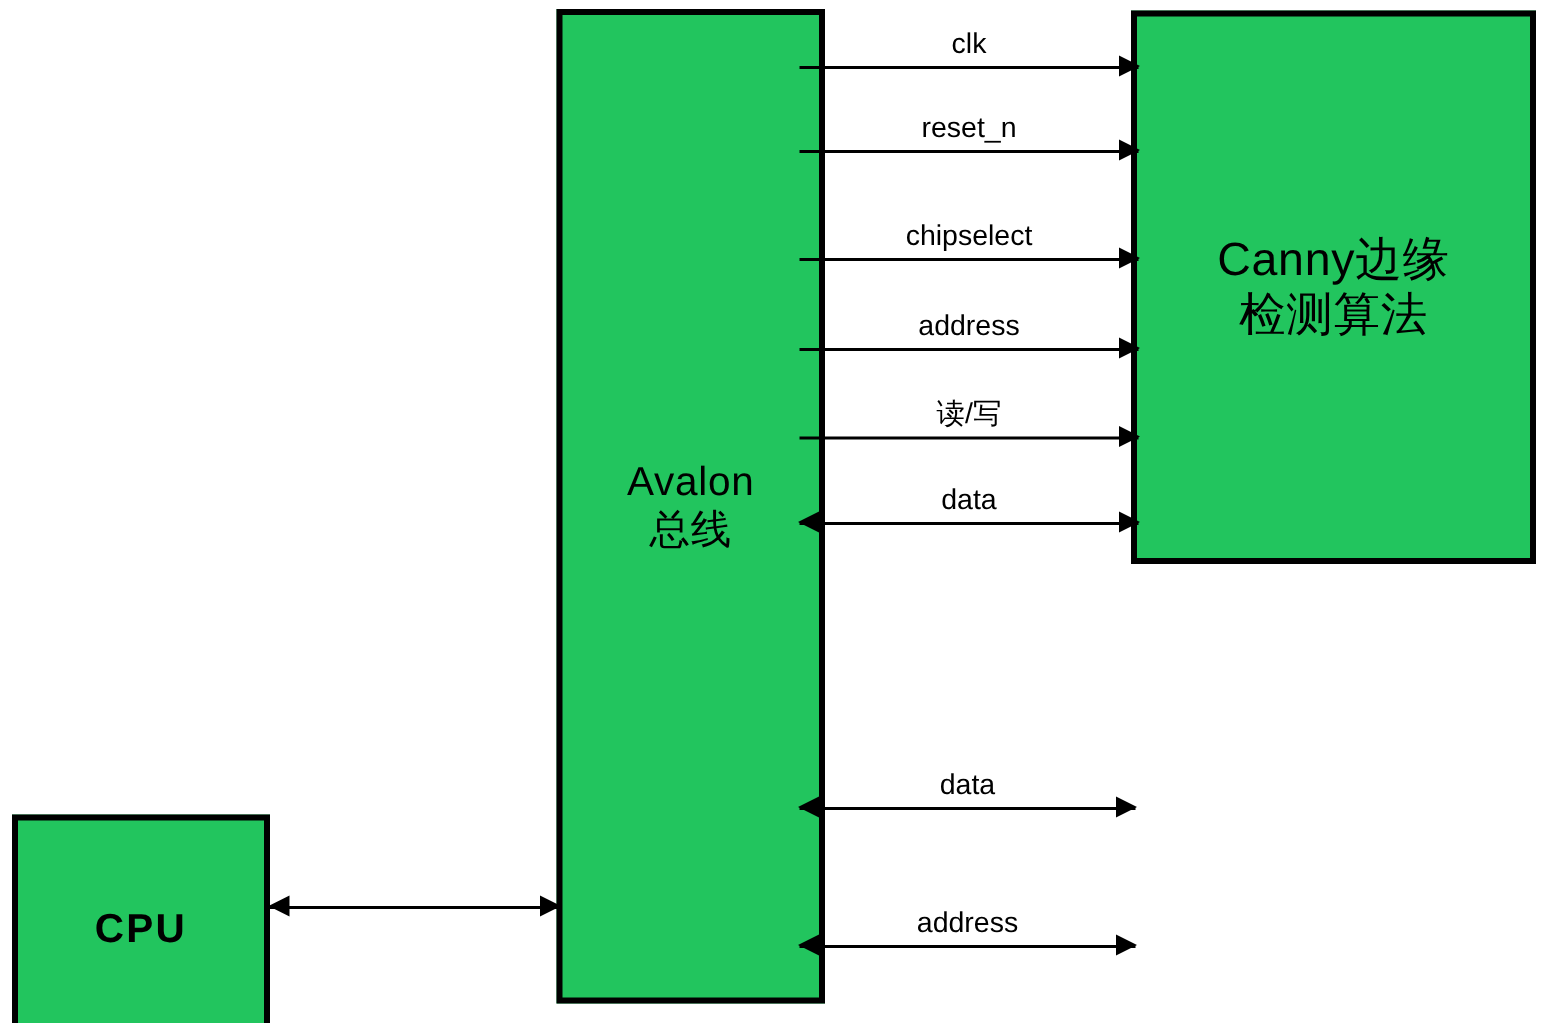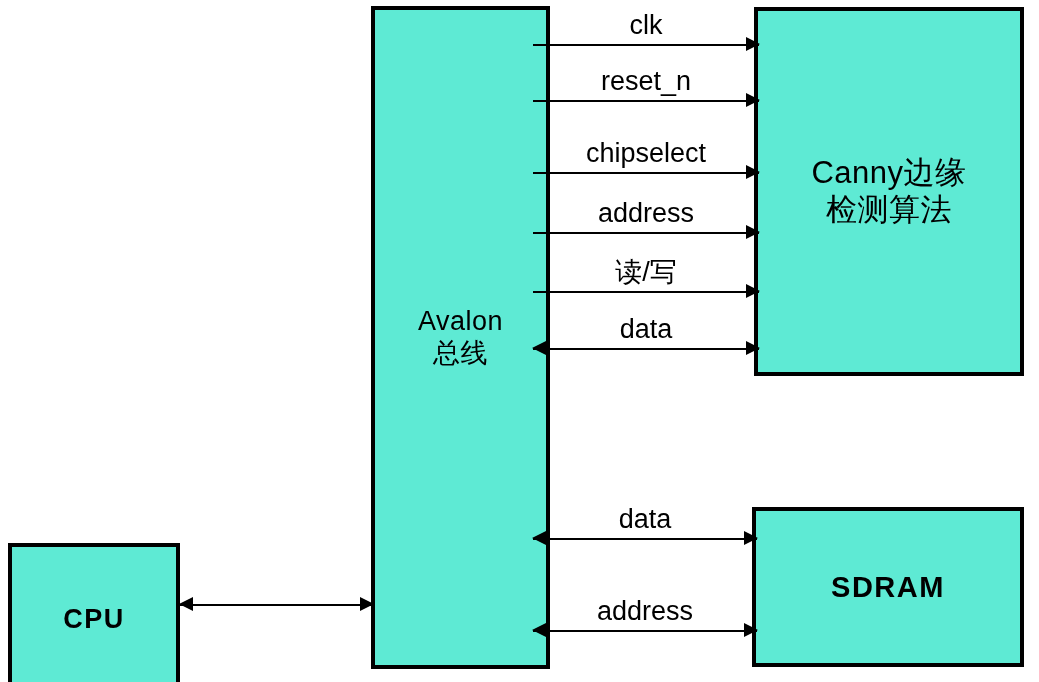--- a/index.html
+++ b/index.html
@@ -14,21 +14,21 @@
     position: relative;
     width: 1039px;
     height: 682px;
     background: #ffffff;
     overflow: hidden;
   }
   .block {
     position: absolute;
     box-sizing: border-box;
     border: 4px solid #000000;
-    background: #5eead4;
+    background: #22c55e;
     display: flex;
     align-items: center;
     justify-content: center;
     text-align: center;
     color: #000000;
   }
   .block-label {
     line-height: 1.18;
     white-space: pre-line;
     letter-spacing: 0.5px;
@@ -77,21 +77,21 @@
     border-top: 7px solid transparent;
     border-bottom: 7px solid transparent;
     border-right: 14px solid #000000;
   }
   .signal-label {
     position: absolute;
     left: 0;
     right: 0;
     bottom: 5px;
     text-align: center;
-    font-size: 27px;
+    font-size: 19px;
     color: #000000;
     line-height: 1;
     white-space: nowrap;
   }
 </style>
 </head>
 <body>
 
 <div id="diagram-root">
 
@@ -102,23 +102,20 @@
   <div class="block" id="block-avalon" style="left:371px; top:6px; width:179px; height:663px;">
     <span class="block-label">Avalon
 总线</span>
   </div>
 
   <div class="block" id="block-canny" style="left:754px; top:7px; width:270px; height:369px;">
     <span class="block-label">Canny边缘
 检测算法</span>
   </div>
 
-  <div class="block" id="block-sdram" style="left:752px; top:507px; width:272px; height:160px;">
-    <span class="block-label">SDRAM</span>
-  </div>
 
   <div class="signal" style="left:533px; top:44px; width:226px;">
     <div class="signal-line"></div>
     <div class="arrowhead right"></div>
     <div class="signal-label">clk</div>
   </div>
 
   <div class="signal" style="left:533px; top:100px; width:226px;">
     <div class="signal-line"></div>
     <div class="arrowhead right"></div>

